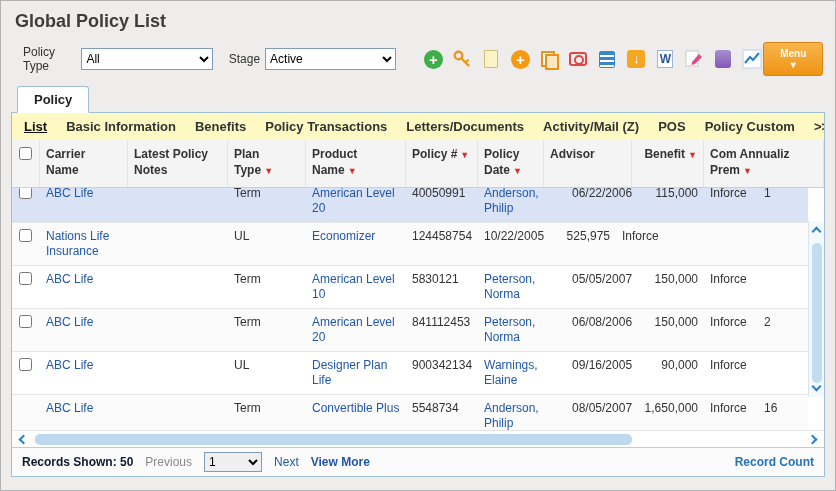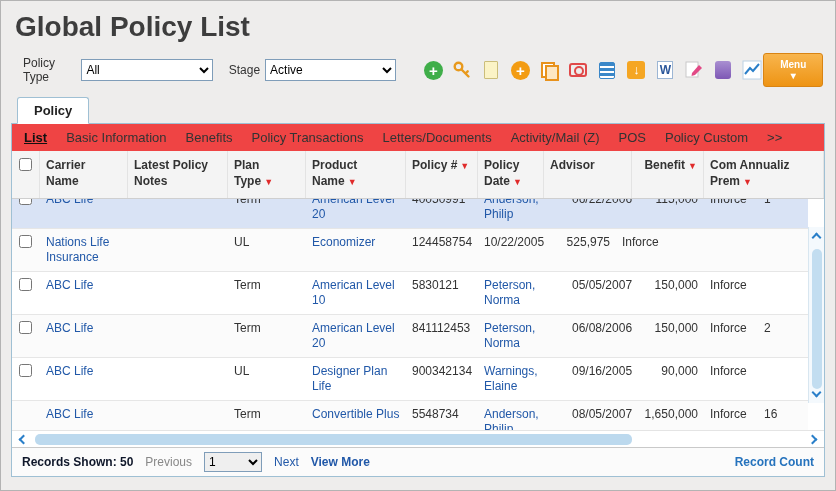--- a/index.html
+++ b/index.html
@@ -1,20 +1,20 @@
 <!DOCTYPE html>
 <html><head>
 <meta charset="utf-8">
 <style>
   * { box-sizing: border-box; margin: 0; padding: 0; }
   body { font-family: "Liberation Sans", sans-serif; background: #fff; }
   .app { width: 836px; height: 491px; background: #eeedec; border: 1px solid #b3b3b3;
          padding: 8px 10px 0; display: flex; flex-direction: column; overflow: hidden; }
 
-  .page-title { font-size: 28px; font-weight: bold; color: #3d3d3d; margin: 2px 0 10px 4px; }
+  .page-title { font-size: 18px; font-weight: bold; color: #3d3d3d; margin: 2px 0 10px 4px; }
 
   .controls-row { display: flex; align-items: center; font-size: 12px; color: #333; margin: 0 0 10px 12px; }
   .controls-row label { margin-right: 5px; }
   select.filter-select { width: 150px; height: 22px; font-size: 12px; border: 1px solid #7f9db9;
                          background: #fff; margin-right: 16px; font-family: inherit; }
   .toolbar { display: flex; align-items: center; gap: 7px; margin-left: 10px; }
   .tool { width: 22px; height: 22px; display: flex; align-items: center; justify-content: center; cursor: pointer; }
   .ic-circle { width: 19px; height: 19px; border-radius: 50%; color: #fff; font-weight: bold;
                font-size: 15px; line-height: 19px; text-align: center; display: block; }
   .green { background: #3fae49; } .orange { background: #f39c12; }
@@ -38,23 +38,23 @@
               padding: 5px 14px; border-radius: 3px; cursor: pointer; font-family: inherit; }
 
   .tab-strip { display: flex; padding-left: 6px; }
   .tab { background: #fff; border: 1px solid #9fc0d4; border-bottom: 1px solid #fff; margin-bottom: -1px;
          border-radius: 3px 3px 0 0; padding: 5px 16px; font-size: 13px; font-weight: bold; color: #222;
          position: relative; z-index: 2; cursor: pointer; }
 
   .panel { background: #fff; border: 1px solid #9fc0d4; flex: 1; margin-bottom: 13px;
            display: flex; flex-direction: column; overflow: hidden; }
 
-  .subnav { background: #ef4444; display: flex; align-items: center; gap: 19px; padding: 6px 12px;
+  .subnav { background: #fef9c3; display: flex; align-items: center; gap: 19px; padding: 6px 12px;
             font-size: 13px; color: #333; }
-  .subnav .item { cursor: pointer; white-space: nowrap; }
+  .subnav .item { cursor: pointer; white-space: nowrap; font-weight: bold; }
   .subnav .item.active { text-decoration: underline; color: #111; font-weight: bold; }
 
   .grid { flex: 1; display: flex; flex-direction: column; overflow: hidden; }
   .header-row { display: flex; background: #f4f4f4; border-bottom: 1px solid #cfcfcf;
                 font-size: 12px; font-weight: bold; color: #333; }
   .hcell { padding: 7px 6px; border-right: 1px solid #e3e3e3; min-height: 47px; line-height: 1.3; overflow: hidden; }
   .hc-check { width: 28px; padding: 7px 0 0 7px; }
   .filter-triangle { color: #e02b2b; font-size: 9px; margin-left: 3px; cursor: pointer; }
 
   .c0 { width: 88px; } .c1 { width: 100px; } .c2 { width: 78px; } .c3 { width: 100px; }

